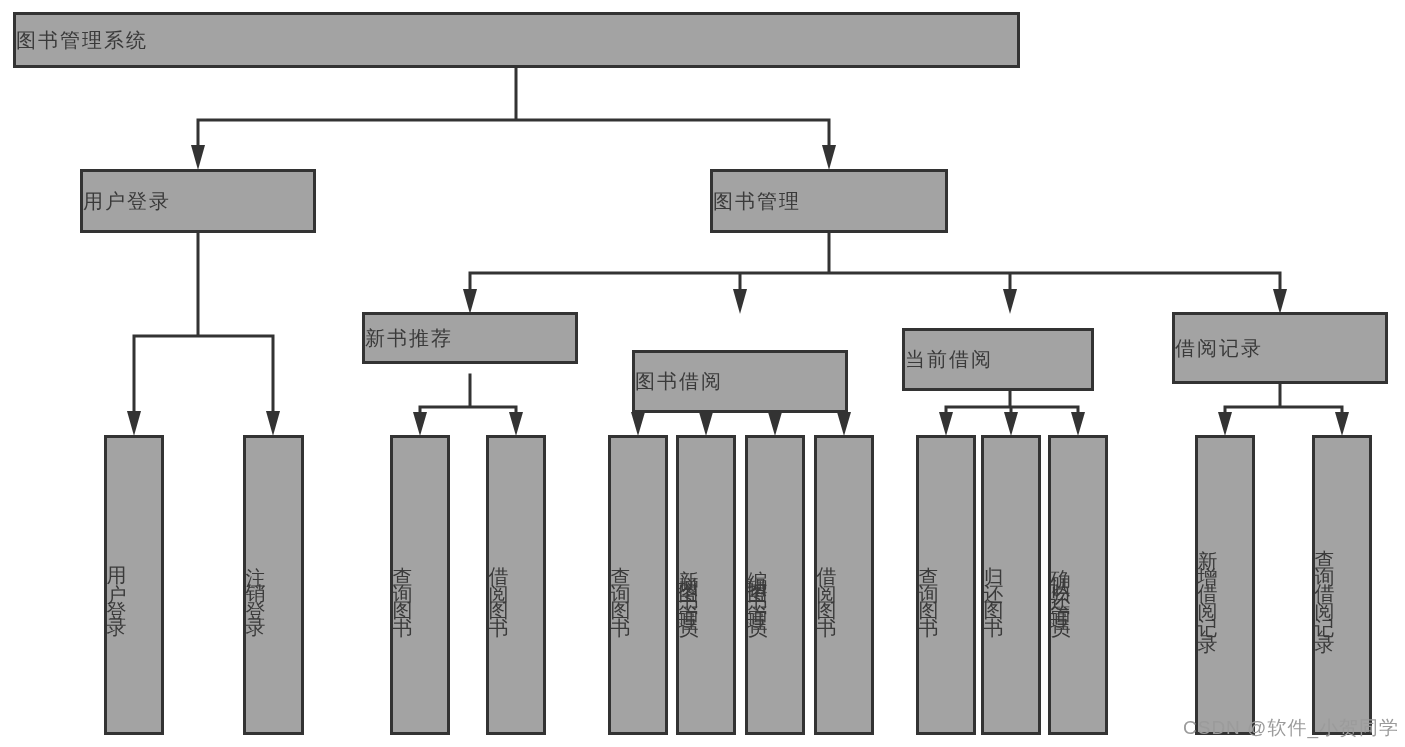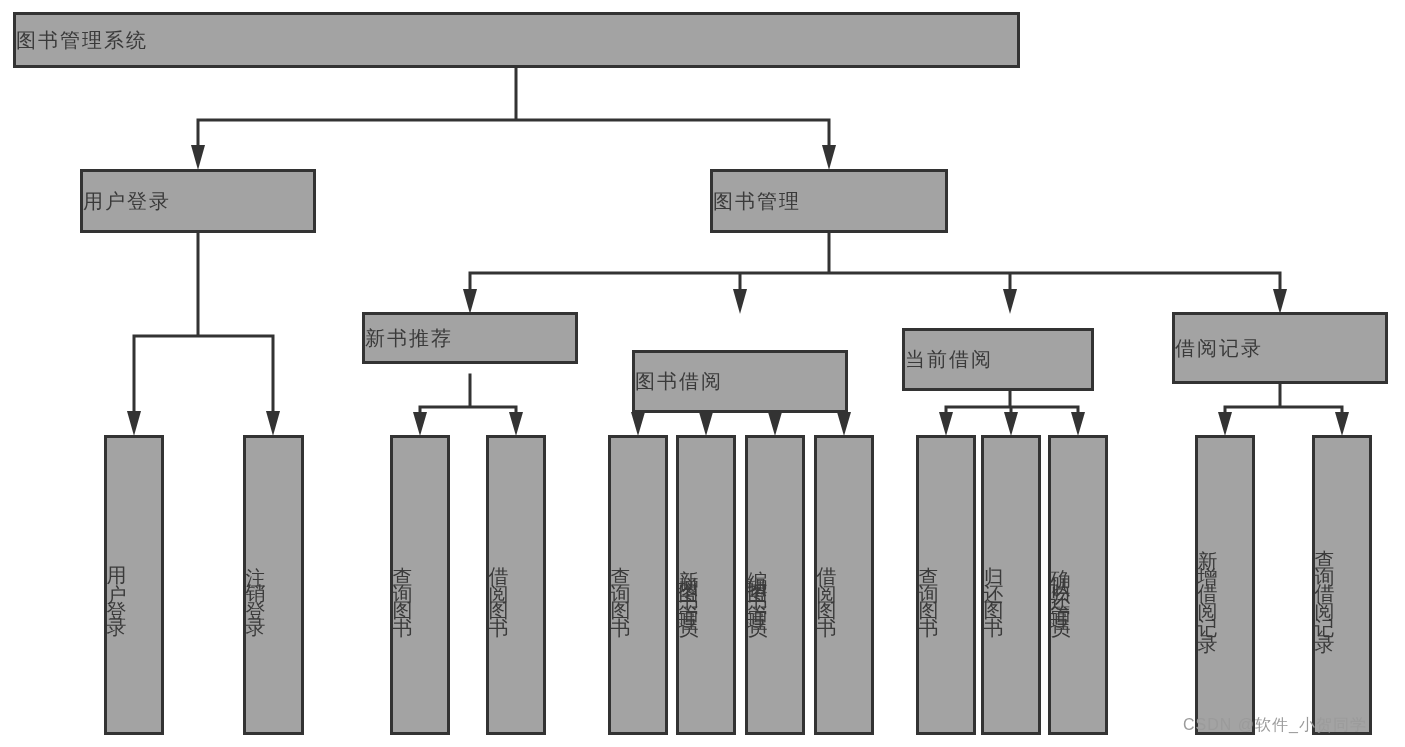--- a/index.html
+++ b/index.html
@@ -46,21 +46,21 @@
     text-orientation: mixed;
     font-size: 20px;
     letter-spacing: 17px;
     line-height: 1;
   }
   .vbox.long span { letter-spacing: 7px; }
   .watermark {
     position: absolute;
     left: 1183px;
     top: 715px;
-    font-size: 16px;
+    font-size: 19px;
     letter-spacing: 1px;
     color: var(--watermark, #9b9b9b);
     white-space: nowrap;
   }
 </style>
 </head>
 <body>
 
 <div class="canvas">
 

